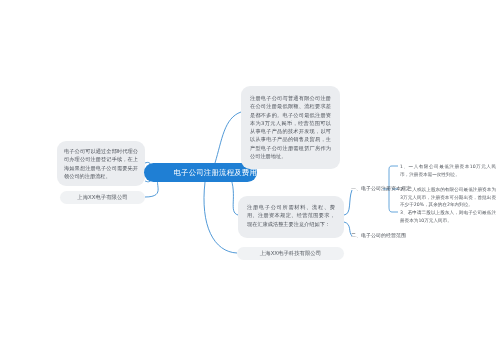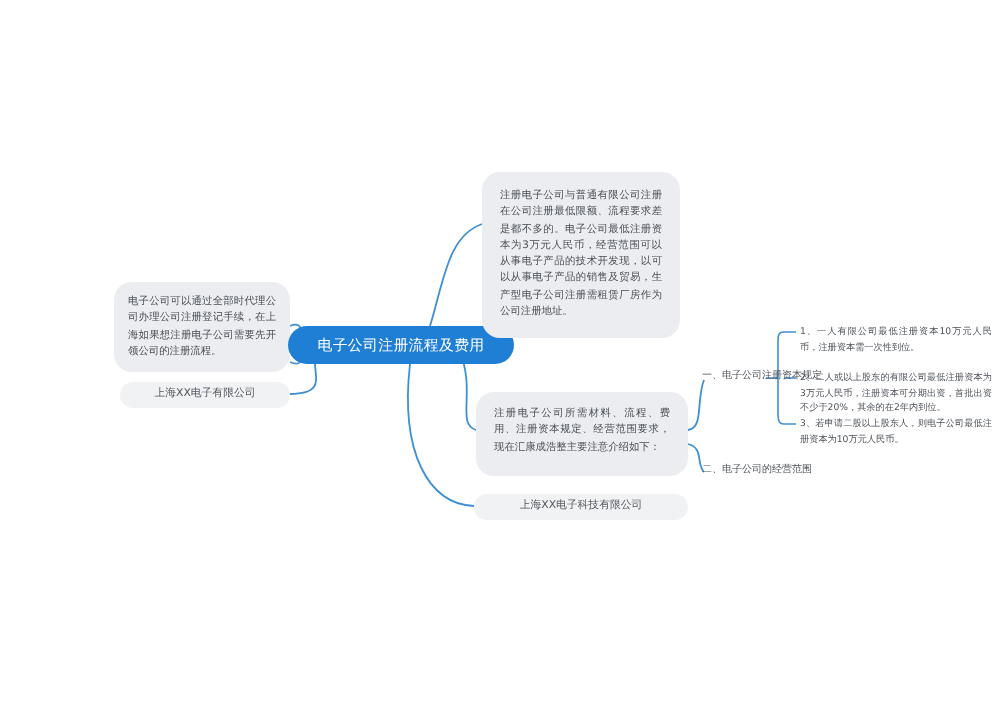--- a/index.html
+++ b/index.html
@@ -15,21 +15,21 @@
   
   .root-node{
     position:absolute;
     left:144px;top:163px;
     width:113px;height:19px;
     background:#1f7fd4;
     border-radius:10px;
     color:#ffffff;
     font-size:7.4px;
     line-height:19px;
-    text-align:center;
+    text-align:right;
     letter-spacing:.2px;
     white-space:nowrap;
     box-sizing:border-box;
   }
 
   
   .bubble{
     position:absolute;
     background:#ebedf0;
     border-radius:9px;

